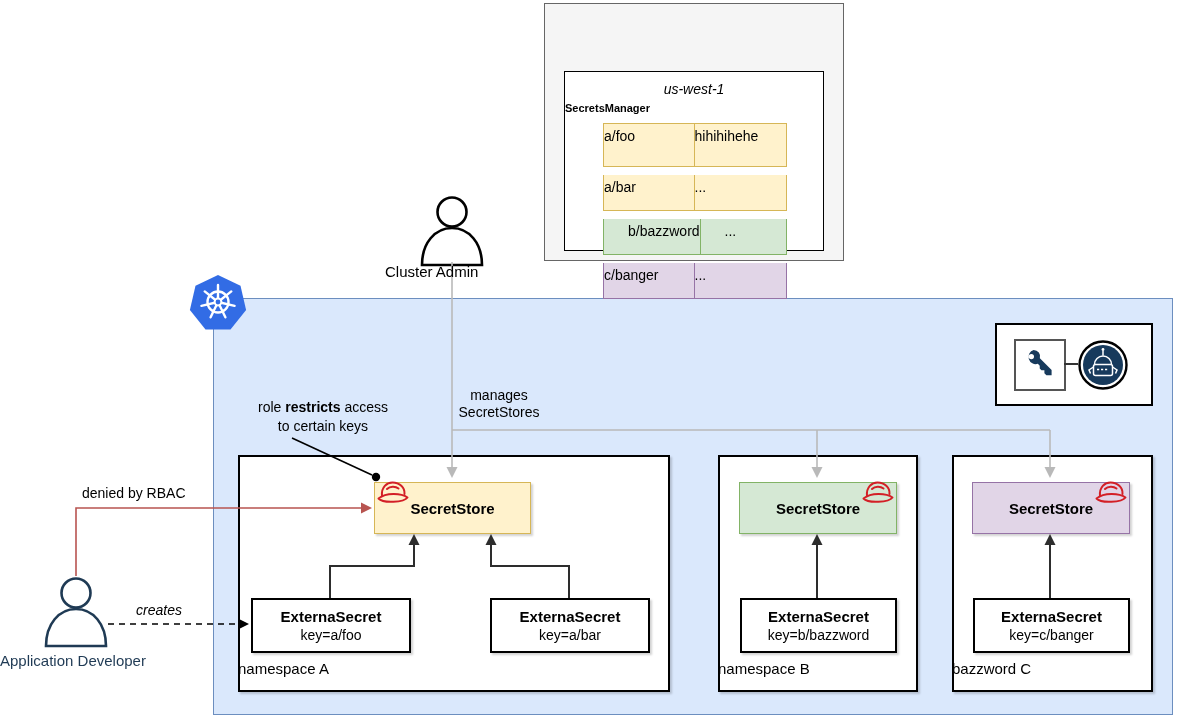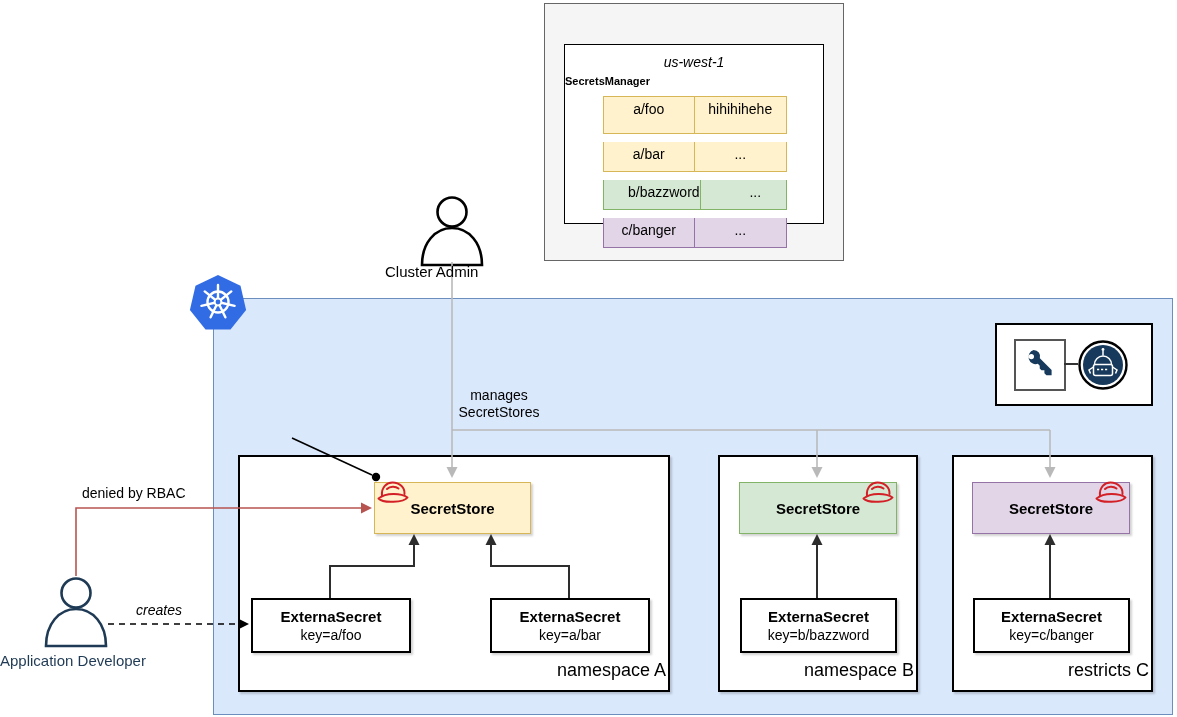--- a/index.html
+++ b/index.html
@@ -12,39 +12,39 @@
   .cluster{
     left:213px;top:298px;width:958px;height:415px;
     background:#dae8fc;border:1px solid #6c8ebf;z-index:1;
   }
   .account{
     left:544px;top:3px;width:298px;height:256px;
     background:#f5f5f5;border:1px solid #666;z-index:2;
   }
   .account-title{left:0;top:16px;width:298px;text-align:center;font-size:15px;}
   .account-inner{
-    left:19px;top:40px;width:258px;height:178px;background:#fff;border:1px solid #000;
+    left:19px;top:67px;width:258px;height:178px;background:#fff;border:1px solid #000;
   }
   .region-label{left:0;top:9px;width:258px;text-align:center;font-style:italic;font-size:14px;}
   .service-label{left:0;top:30px;width:258px;text-align:left;font-weight:bold;font-size:11px;}
   
   .sm-table{left:38px;top:51px;width:184px;}
-  .sm-row{display:flex;height:38px;line-height:24px;font-size:14px;text-align:center;}
+  .sm-row{display:flex;height:44px;line-height:24px;font-size:14px;text-align:left;}
   .sm-cell-k{width:90px;border:1px solid;}
   .sm-cell-v{width:92px;border:1px solid;border-left:none;}
   .row-yellow .sm-cell-k,.row-yellow .sm-cell-v{background:#fff2cc;border-color:#d6b656;}
   .row-green  .sm-cell-k,.row-green  .sm-cell-v{background:#d5e8d4;border-color:#82b366;padding-left:24px;}
   .row-purple .sm-cell-k,.row-purple .sm-cell-v{background:#e1d5e7;border-color:#9673a6;}
   .sm-row + .sm-row .sm-cell-k, .sm-row + .sm-row .sm-cell-v{border-top:none;margin-top:8px;}
   
   .ns{background:#fff;border:2px solid #000;z-index:2;box-shadow:2px 2px 2px rgba(0,0,0,0.18);}
   .ns-a{left:238px;top:455px;width:428px;height:233px;}
   .ns-b{left:718px;top:455px;width:196px;height:233px;}
   .ns-c{left:952px;top:455px;width:197px;height:233px;}
-  .ns-label{left:0;top:660px;text-align:right;font-size:18px;z-index:3;}
+  .ns-label{left:0;top:660px;text-align:left;font-size:15px;z-index:3;}
   .ns-label-a{left:238px;width:428px;}
   .ns-label-b{left:718px;width:196px;}
   .ns-label-c{left:952px;width:197px;}
   
   .store{
     border:1px solid;z-index:3;display:flex;align-items:center;justify-content:center;
     font-weight:bold;font-size:15px;box-shadow:2px 2px 2px rgba(0,0,0,0.18);
   }
   .store-a{left:374px;top:482px;width:155px;height:50px;background:#fff2cc;border-color:#d6b656;}
   .store-b{left:739px;top:482px;width:156px;height:50px;background:#d5e8d4;border-color:#82b366;}
@@ -135,21 +135,21 @@
       </g>
       <circle cx="32" cy="28" r="3.4" fill="#326ce5" stroke="#fff" stroke-width="2"></circle>
     </svg>
   </span>
 
   <div class="abs ns ns-a"></div>
   <div class="abs ns ns-b"></div>
   <div class="abs ns ns-c"></div>
   <div class="abs ns-label ns-label-a">namespace A</div>
   <div class="abs ns-label ns-label-b">namespace B</div>
-  <div class="abs ns-label ns-label-c">restricts C</div>
+  <div class="abs ns-label ns-label-c">bazzword C</div>
 
   <div class="abs store store-a">SecretStore</div>
   <div class="abs store store-b">SecretStore</div>
   <div class="abs store store-c">SecretStore</div>
 
   <span class="abs hat hat-a">
     <svg width="34" height="28" viewBox="0 0 34 28">
       <g fill="none" stroke="#d31f26" stroke-width="2" stroke-linecap="round" stroke-linejoin="round">
         <path d="M6 17 C5 8 11 3.5 16.5 3.5 C23.5 3.5 29 8.5 28.5 15"></path>
         <path d="M2.5 19.5 C10 13.5 25 14 31.5 18.5 C28 23.5 7 24.5 2.5 19.5 Z"></path>
@@ -271,16 +271,20 @@
     <g stroke="#000" stroke-width="1.6" fill="#000">
       <path d="M292 438 L372 475" fill="none"></path>
       <circle cx="376" cy="477" r="4.2" stroke="none"></circle>
     </g>
   </svg>
 
   <div class="abs lbl manages-label">
     <div>manages</div>
     <div>SecretStores</div>
   </div>
+  <div class="abs lbl note-label">
+    <div><span>role </span><span class="note-bold">restricts</span><span> access</span></div>
+    <div>to certain keys</div>
+  </div>
   <div class="abs lbl denied-label">denied by RBAC</div>
   <div class="abs lbl creates-label">creates</div>
 
 </div>
 
 </body></html>

